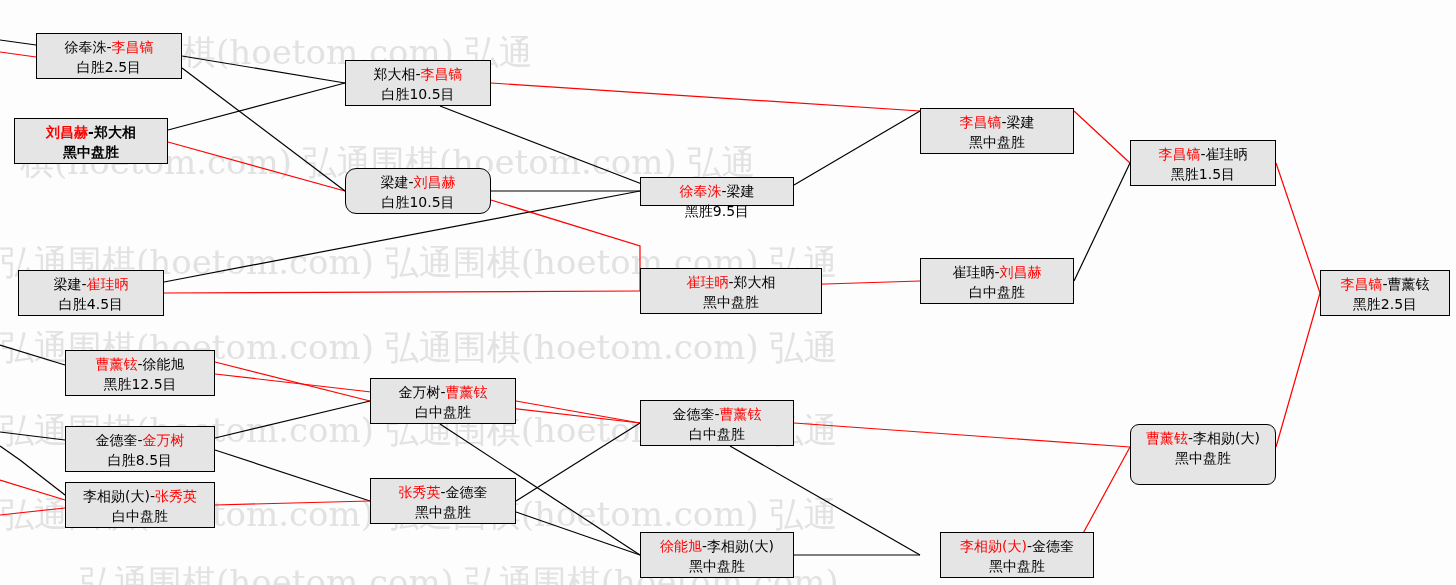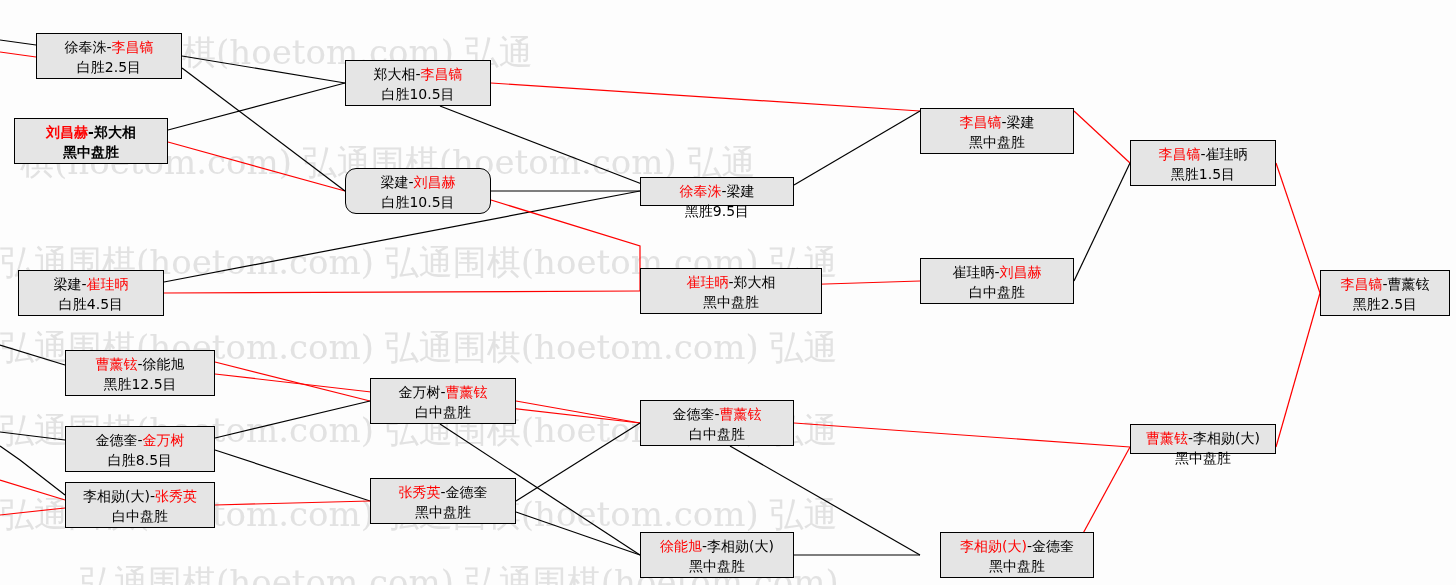--- a/index.html
+++ b/index.html
@@ -157,21 +157,21 @@
         <span class="l2 blk">白中盘胜</span>
       </div>
       <div class="node" style="left: 920px; top: 532px; width: 154px; height: 46px; margin-left: 20px;">
         <span class="l1"><span class="red">李相勋(大)</span><span class="blk">-</span><span class="blk">金德奎</span></span>
         <span class="l2 blk">黑中盘胜</span>
       </div>
       <div class="node" style="left: 1130px; top: 140px; width: 146px; height: 46px;">
         <span class="l1"><span class="red">李昌镐</span><span class="blk">-</span><span class="blk">崔珪昞</span></span>
         <span class="l2 blk">黑胜1.5目</span>
       </div>
-      <div class="node" style="left: 1130px; top: 424px; width: 146px; height: 30px;">
+      <div class="node" style="left: 1130px; top: 424px; width: 146px; height: 61px; border-radius: 9px;">
         <span class="l1"><span class="red">曹薰铉</span><span class="blk">-</span><span class="blk">李相勋(大)</span></span>
         <span class="l2 blk">黑中盘胜</span>
       </div>
       <div class="node" style="left: 1320px; top: 270px; width: 130px; height: 46px;">
         <span class="l1"><span class="red">李昌镐</span><span class="blk">-</span><span class="blk">曹薰铉</span></span>
         <span class="l2 blk">黑胜2.5目</span>
       </div>
     </div>
 
 </div>

